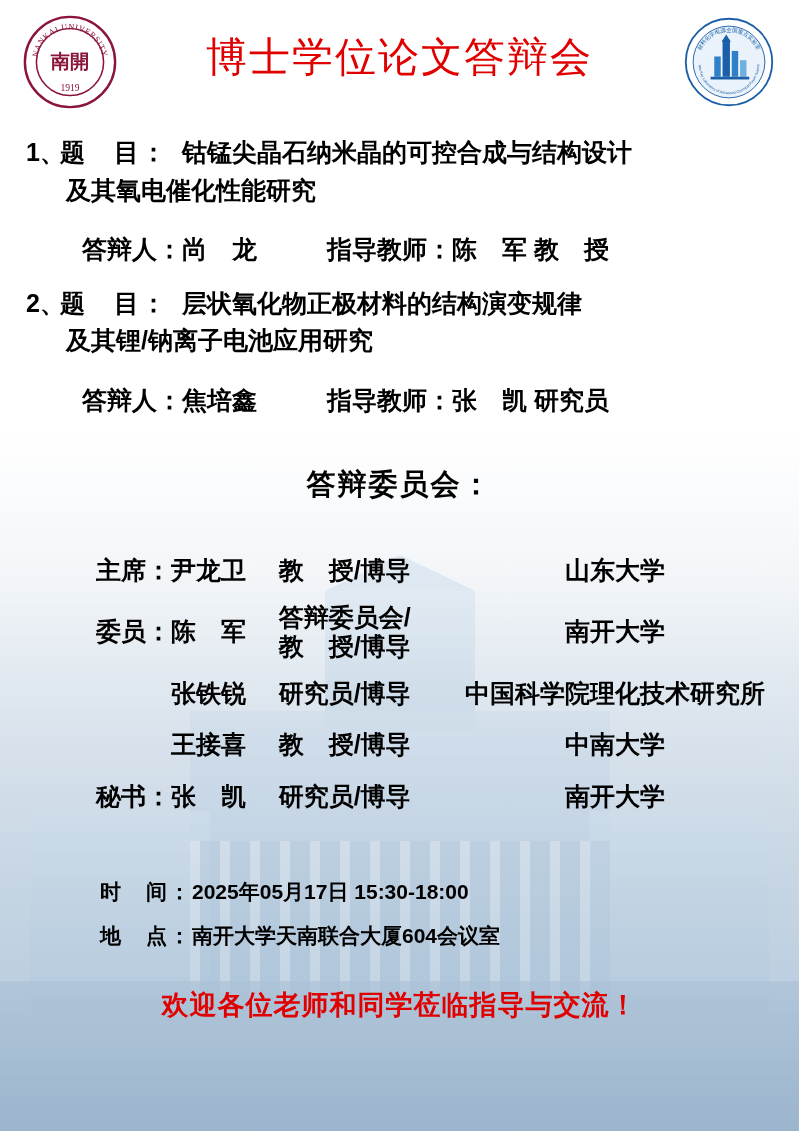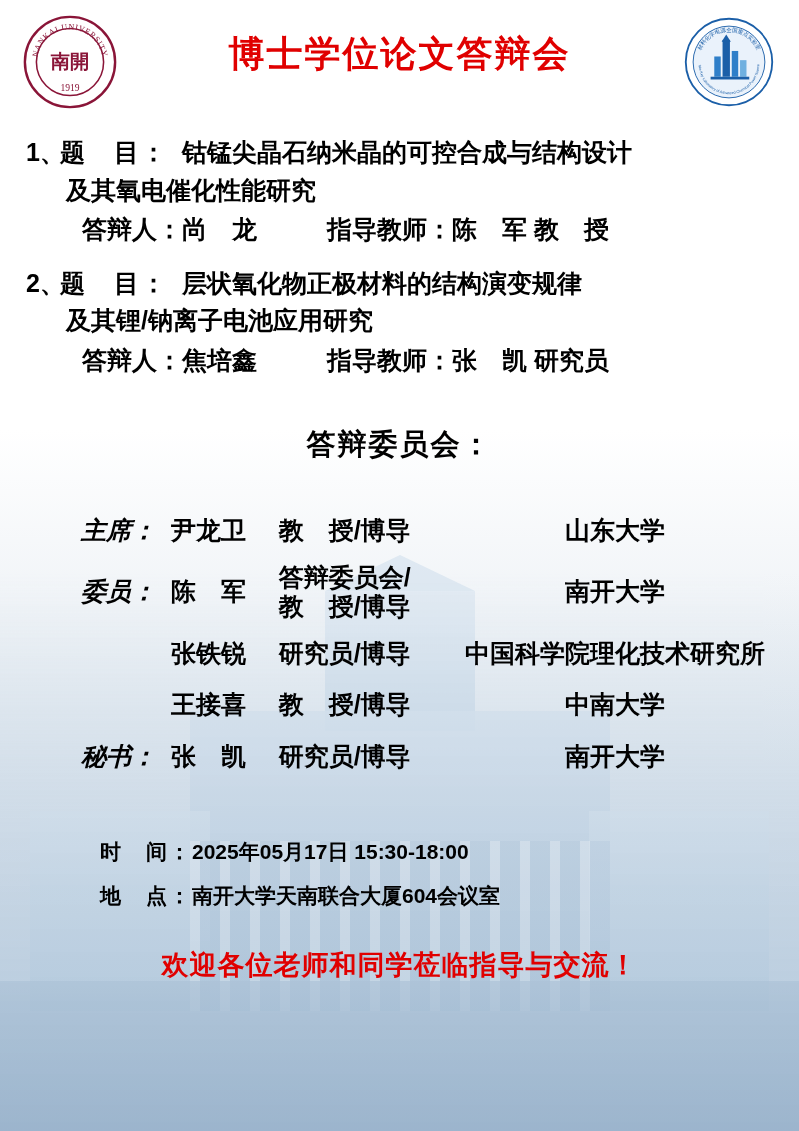--- a/index.html
+++ b/index.html
@@ -116,22 +116,22 @@
     width: 92px;
     height: 92px;
   }
   .main-title {
     position: absolute;
     left: 0;
     right: 0;
     top: 30px;
     text-align: center;
     color: #e00000;
-    font-size: 36px;
-    font-weight: bold;
+    font-size: 41px;
+    font-weight: normal;
     letter-spacing: 2px;
     font-family: "DejaVu Sans", "Liberation Sans", sans-serif;
   }
 
   
   .doc {
     padding: 0 26px;
     color: #000;
     font-weight: bold;
     font-size: 25px;
@@ -153,21 +153,21 @@
     letter-spacing: 2px;
   }
   .title-text {
     padding-left: 14px;
   }
   .item-line2 {
     text-align: left;
     padding-left: 40px;
   }
   .presenter-line {
-    margin-top: 2px;
+    margin-top: 22px;
     display: flex;
     justify-content: flex-start;
     padding-left: 56px;
     white-space: nowrap;
   }
   .presenter-line .gap {
     display: inline-block;
     width: 70px;
   }
 
@@ -187,22 +187,21 @@
     font-weight: bold;
   }
   .cm-table td {
     padding: 7px 0;
     vertical-align: middle;
     white-space: nowrap;
   }
   .c-role {
     width: 118px;
     padding-left: 40px !important;
-    text-align: center;
-    font-style: italic;
+    text-align: right;
   }
   .c-name {
     width: 122px;
     text-align: left;
   }
   .c-title {
     width: 210px;
     text-align: left;
   }
   .c-title .two {

